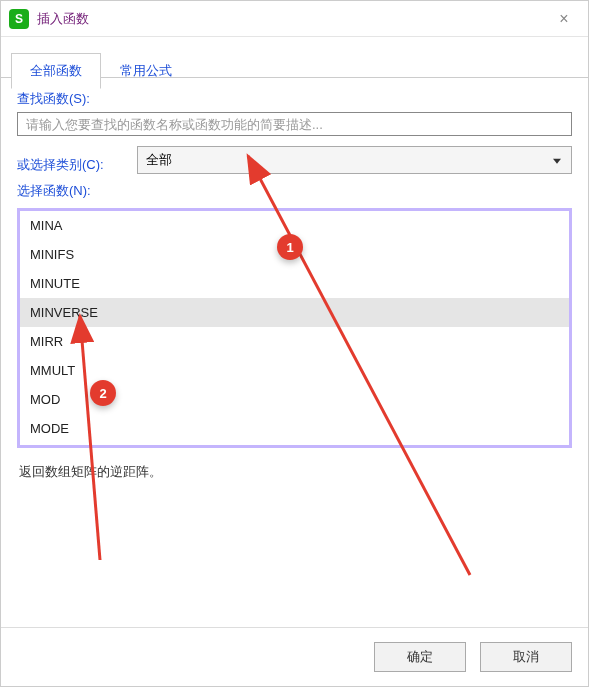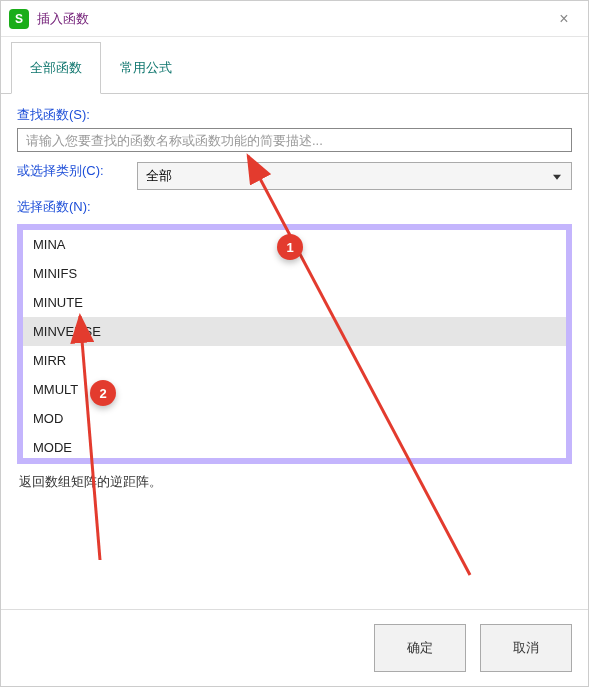--- a/index.html
+++ b/index.html
@@ -55,27 +55,27 @@
       font-size: 16px;
       cursor: pointer;
     }
     .tabs {
       display: flex;
       border-bottom: 1px solid #ccc;
       padding: 0 10px;
       margin-top: 4px;
     }
     .tab {
-      padding: 16px 18px;
+      padding: 8px 18px;
       border: 1px solid transparent;
       border-bottom: none;
       cursor: pointer;
       position: relative;
-      top: 1px;
-      color: #0f766e;
+      top: 12px;
+      color: #1d4ed8;
     }
     .tab.active {
       border-color: #ccc;
       background: #fff;
       border-bottom: 1px solid #fff;
     }
     .content {
       flex: 1;
       padding: 12px 16px 8px 16px;
       display: flex;
@@ -91,21 +91,21 @@
       height: 24px;
       border: 1px solid #888;
       padding: 4px 8px;
       font-size: 13px;
       color: #333;
       margin-bottom: 10px;
     }
     .search-input::placeholder { color: #9a9a9a; }
     .row {
       display: flex;
-      align-items: flex-start;
+      align-items: flex-end;
       margin-bottom: 8px;
       gap: 10px;
     }
     .row .label { margin-bottom: 0; width: 110px; }
     .select {
       flex: 1;
       height: 28px;
       border: 1px solid #aaa;
       padding: 0 8px 0 8px;
       display: flex;
@@ -118,25 +118,25 @@
       content: "";
       position: absolute;
       right: 10px;
       top: 50%;
       transform: translateY(-25%);
       border-left: 4px solid transparent;
       border-right: 4px solid transparent;
       border-top: 5px solid #333;
     }
     .listbox {
-      border: 6px solid #c4b5fd;
+      border: 3px solid #c4b5fd;
       height: 240px;
       overflow-y: scroll;
       margin-top: 4px;
-      margin-bottom: 4px;
+      margin-bottom: 10px;
     }
     .listbox::-webkit-scrollbar { width: 17px; }
     .listbox::-webkit-scrollbar-track { background: #f0f0f0; border-left: 1px solid #ddd; }
     .listbox::-webkit-scrollbar-thumb { background: #c1c1c1; }
     .list-item {
       padding: 7px 10px;
       cursor: pointer;
       color: #222;
     }
     .list-item.selected { background: #e5e5e5; }
@@ -155,21 +155,21 @@
     }
     .footer {
       border-top: 1px solid #ddd;
       padding: 14px 16px;
       display: flex;
       justify-content: flex-end;
       gap: 14px;
     }
     .btn {
       width: 92px;
-      height: 48px;
+      height: 30px;
       border: 1px solid #aaa;
       background: #f2f2f2;
       cursor: pointer;
       font-size: 13px;
       color: #333;
     }
 
     
     .overlay {
       position: absolute;

